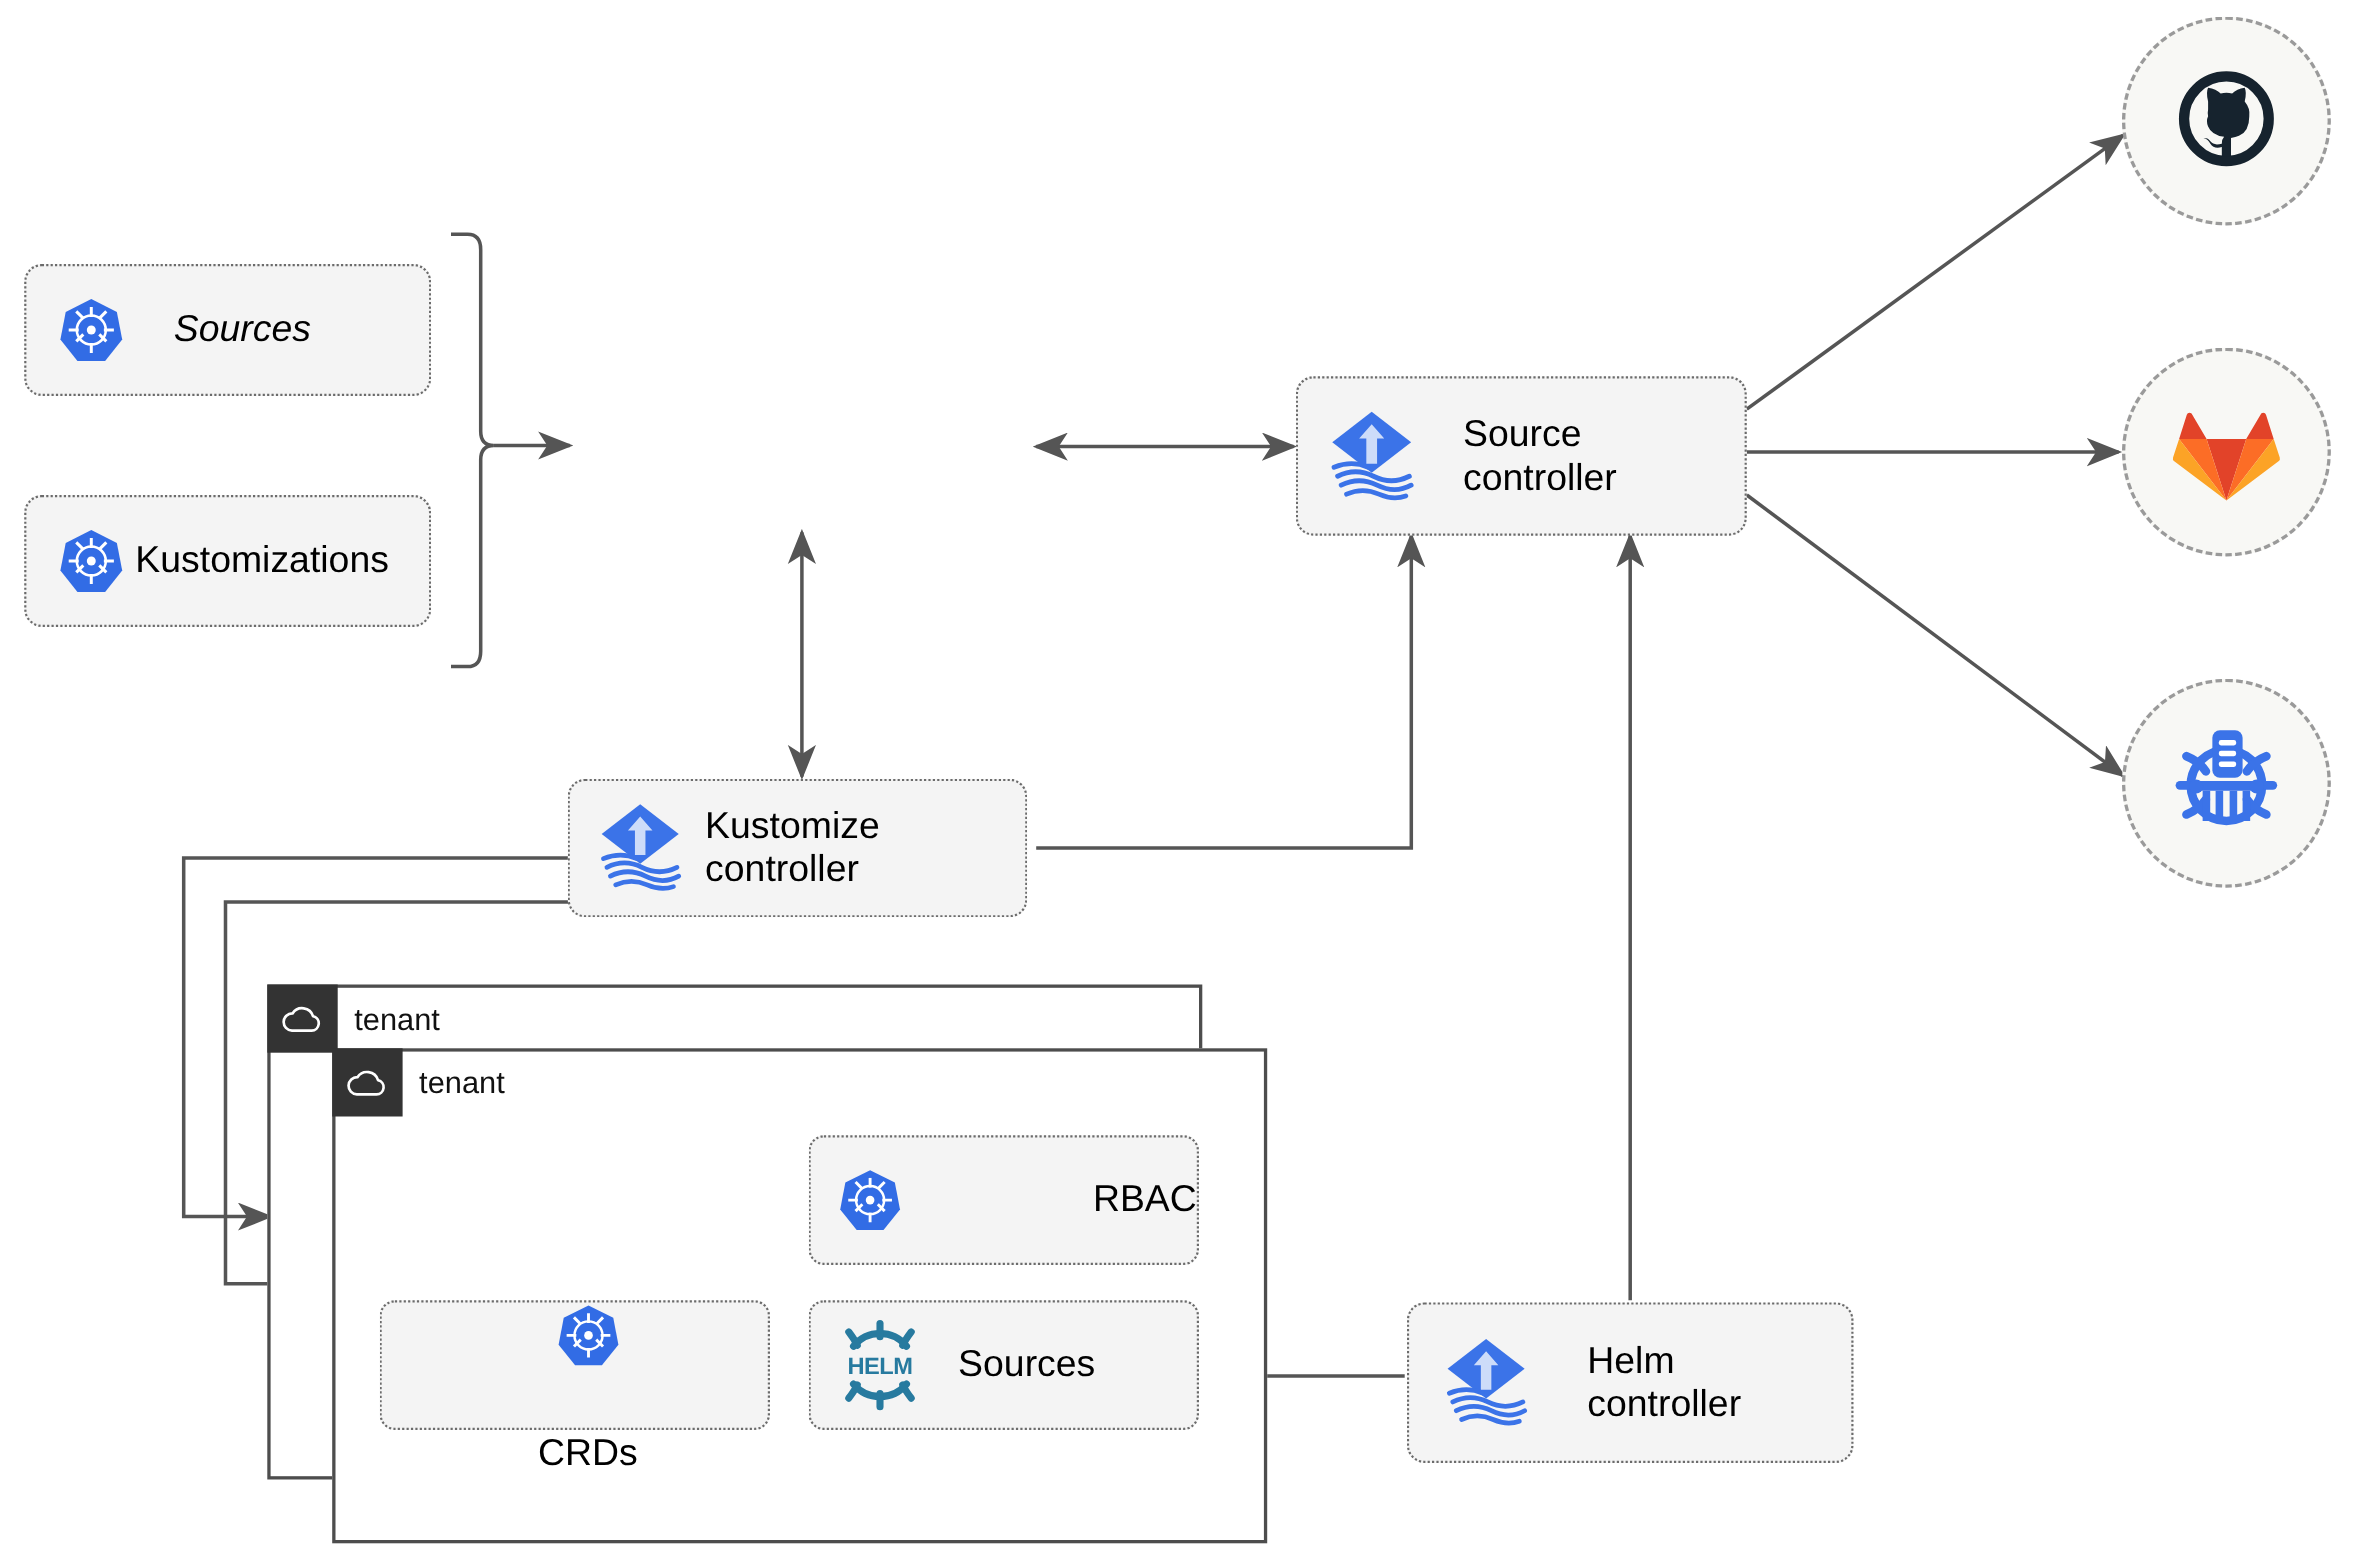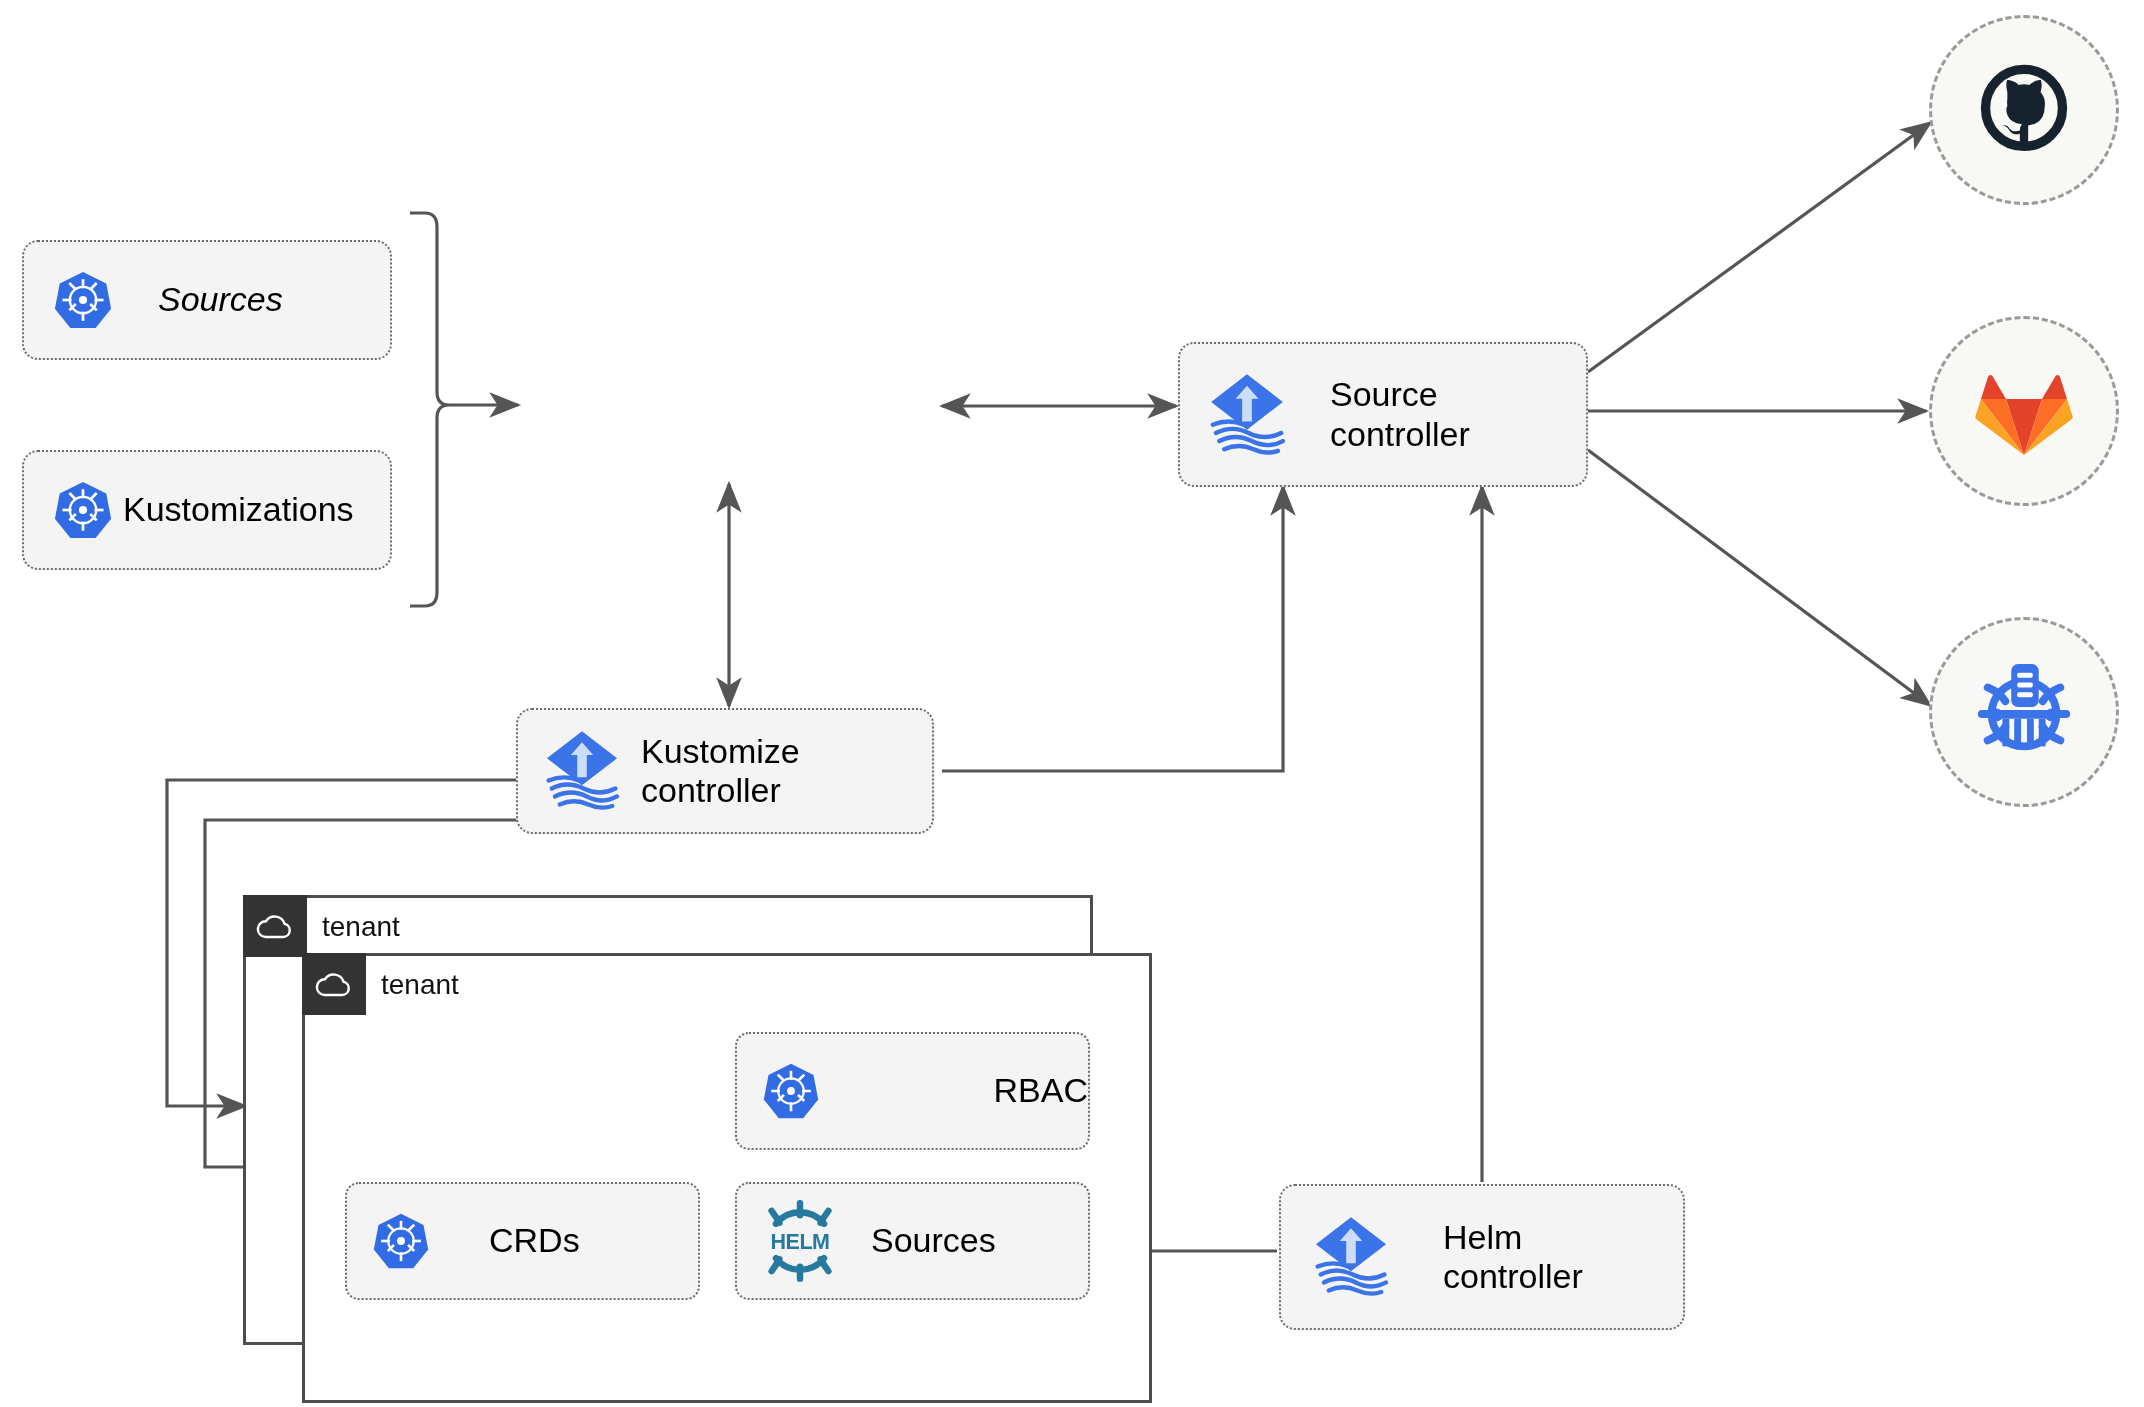--- a/index.html
+++ b/index.html
@@ -322,21 +322,21 @@
           <path d="M38.5 37.1l2-2 6.6 6.6-2 2z"></path>
           <path d="M45.1 13.5l2 2-6.6 6.6-2-2z"></path>
           <path d="M23.5 35.1l2 2-6.6 6.6-2-2z"></path>
           <circle cx="32" cy="32" r="13.6" fill="none" stroke="#ffffff" stroke-width="2.4"></circle>
         </g>
       </svg>
     </span>
     <span class="label">RBAC</span>
   </div>
 
-  <div class="node" style="left:345px; top:1182px; width:355px; height:118px; padding-left:24px; gap:58px; border-radius:14px;">
+  <div class="node" style="left:345px; top:1182px; width:355px; height:118px; padding-left:24px; gap:58px; border-radius:14px;flex-direction:column;">
     <span class="icon-slot">
       <svg class="k8s-logo" width="60" height="60" viewBox="0 0 64 64">
         <path d="M32 3 L56 15 L61 41 L45 61 L19 61 L3 41 L8 15 Z" fill="#326ce5"></path>
         <g fill="#ffffff">
           <circle cx="32" cy="32" r="4.2"></circle>
           <path d="M30.6 10.5h2.8v9.4h-2.8z"></path>
           <path d="M30.6 44.1h2.8v9.4h-2.8z"></path>
           <path d="M10.8 30.6h9.4v2.8h-9.4z"></path>
           <path d="M43.8 30.6h9.4v2.8h-9.4z"></path>
           <path d="M16.9 15.5l2-2 6.6 6.6-2 2z"></path>

